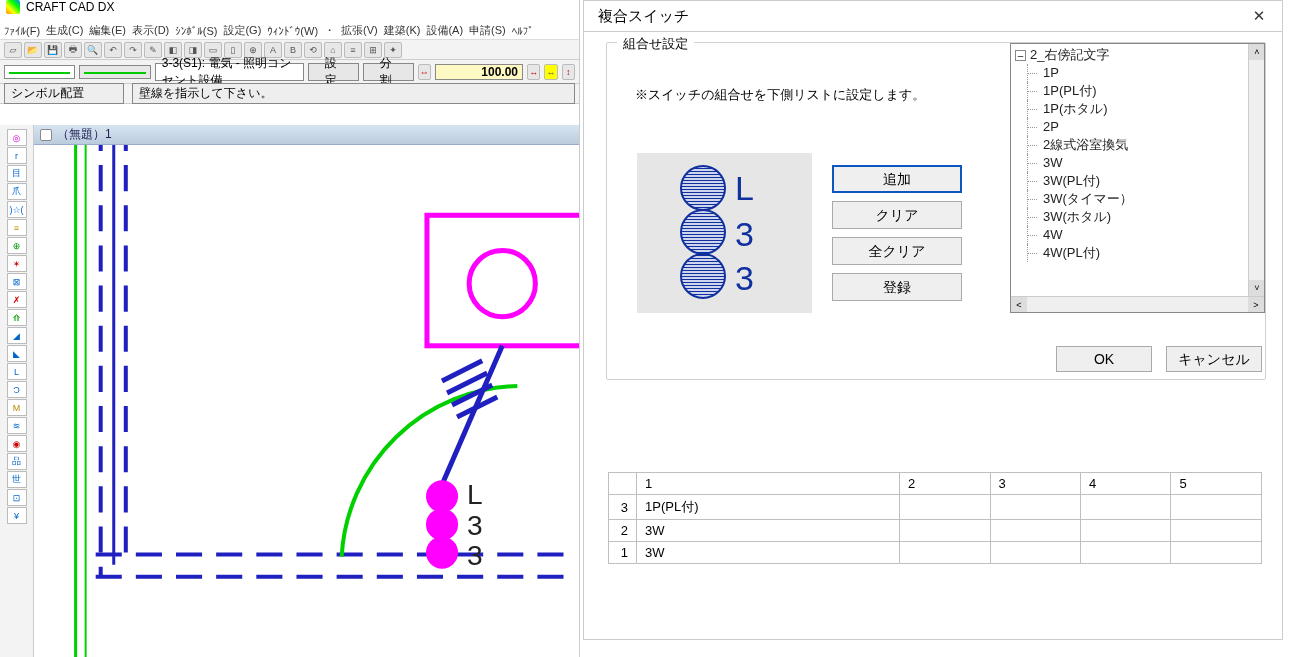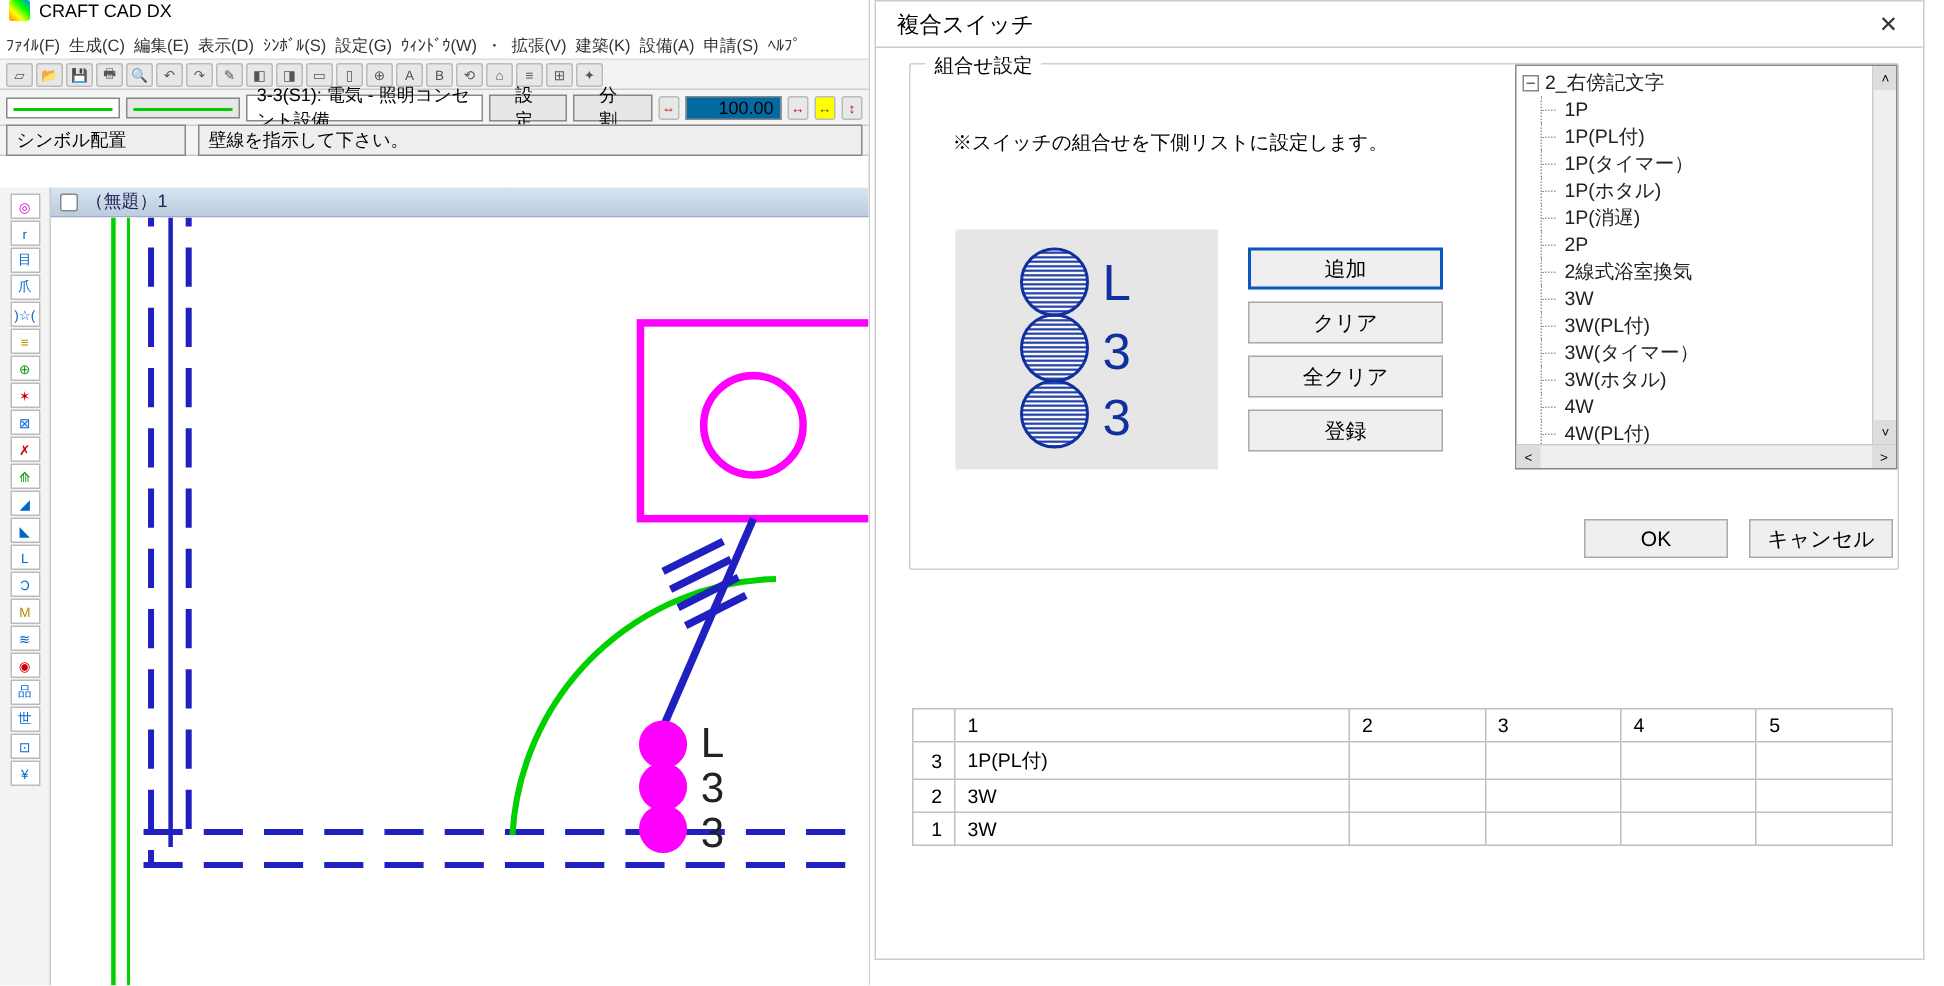--- a/index.html
+++ b/index.html
@@ -10,21 +10,21 @@
   .menubar { height:18px; display:flex; align-items:center; padding:0 4px; background:#fff; border-bottom:1px solid #ddd; font-size:11px; color:#333; }
   .menubar span { margin-right:6px; }
   .toolbar { height:20px; background:#f3f3f3; border-bottom:1px solid #ccc; display:flex; align-items:center; padding:0 4px; gap:2px; }
   .tbtn { width:18px; height:16px; background:#e7e7e7; border:1px solid #bbb; border-radius:2px; display:flex; align-items:center; justify-content:center; font-size:9px; color:#555;}
   .tbar2 { height:24px; background:#f3f3f3; border-bottom:1px solid #ccc; display:flex; align-items:center; padding:0 4px; gap:4px; }
   .pill { width:100px; height:14px; border:1px solid #888; background:#fff; position:relative; }
   .pill .gline { position:absolute; left:4px; right:4px; top:6px; height:2px; background:#0c0; }
   .grey { background:#e7e7e7; }
   .desc { background:#fff; border:1px solid #888; padding:1px 6px; font-size:12px; height:18px; display:flex; align-items:center; }
   .sbtn { background:#e7e7e7; border:1px solid #888; padding:1px 16px; font-size:12px; height:18px; display:flex; align-items:center; }
-  .numbox { width:64px; height:16px; border:1px solid #888; background:#0369a1; text-align:right; padding:0 4px; font-size:12px; }
+  .numbox { width:88px; height:16px; border:1px solid #888; background:#fef9c3; text-align:right; padding:0 4px; font-size:12px;font-weight:bold; }
   .statusbar { height:20px; background:#f3f3f3; border-bottom:1px solid #ccc; display:flex; align-items:center; }
   .status-l { width:120px; border:1px solid #888; background:#eee; padding:1px 6px; margin:1px 4px; text-align:left; }
   .status-r { flex:1; border:1px solid #888; background:#eee; padding:1px 6px; margin:1px 4px; }
   .workspace { position:absolute; left:0; top:125px; right:0; bottom:0; display:flex; }
   .vtoolbar { width:34px; background:#f3f3f3; border-right:1px solid #ccc; display:flex; flex-direction:column; align-items:center; padding-top:4px; gap:1px;}
   .vtoolbar .vbtn { width:20px; height:17px; border:1px solid #bbb; background:#fff; font-size:9px; color:#06c; display:flex; align-items:center; justify-content:center; }
   .vtoolbar .pink { color:#d0d; }
   .vtoolbar .green { color:#090; }
   .vtoolbar .red { color:#c00; }
   .vtoolbar .yel { color:#b80; }
@@ -245,23 +245,21 @@
 
       <div class="treebox" style="top:0;">
         <div class="tree">
           <div class="root">
             <span class="box">–</span>
             <span>2_右傍記文字</span>
           </div>
           <div id="tree-items">
               <div class="item">1P</div>
               <div class="item">1P(PL付)</div>
-              <div class="item">1P(タイマー）</div>
               <div class="item">1P(ホタル)</div>
-              <div class="item">1P(消遅)</div>
               <div class="item">2P</div>
               <div class="item">2線式浴室換気</div>
               <div class="item">3W</div>
               <div class="item">3W(PL付)</div>
               <div class="item">3W(タイマー）</div>
               <div class="item">3W(ホタル)</div>
               <div class="item">4W</div>
               <div class="item">4W(PL付)</div>
             </div>
         </div>

